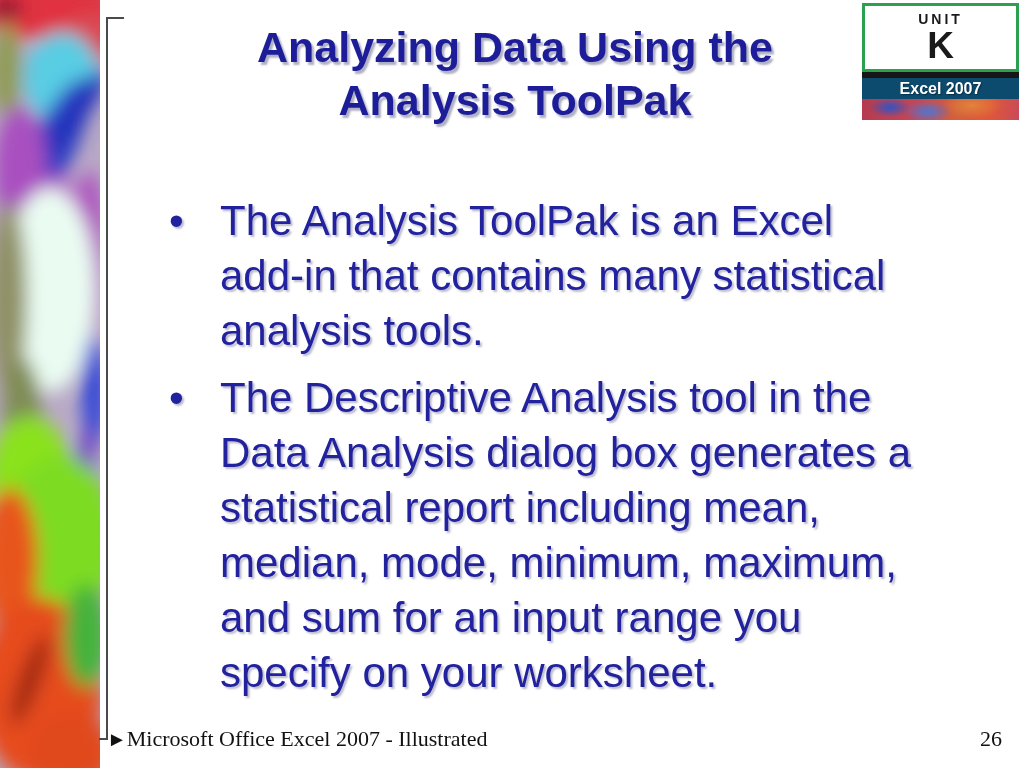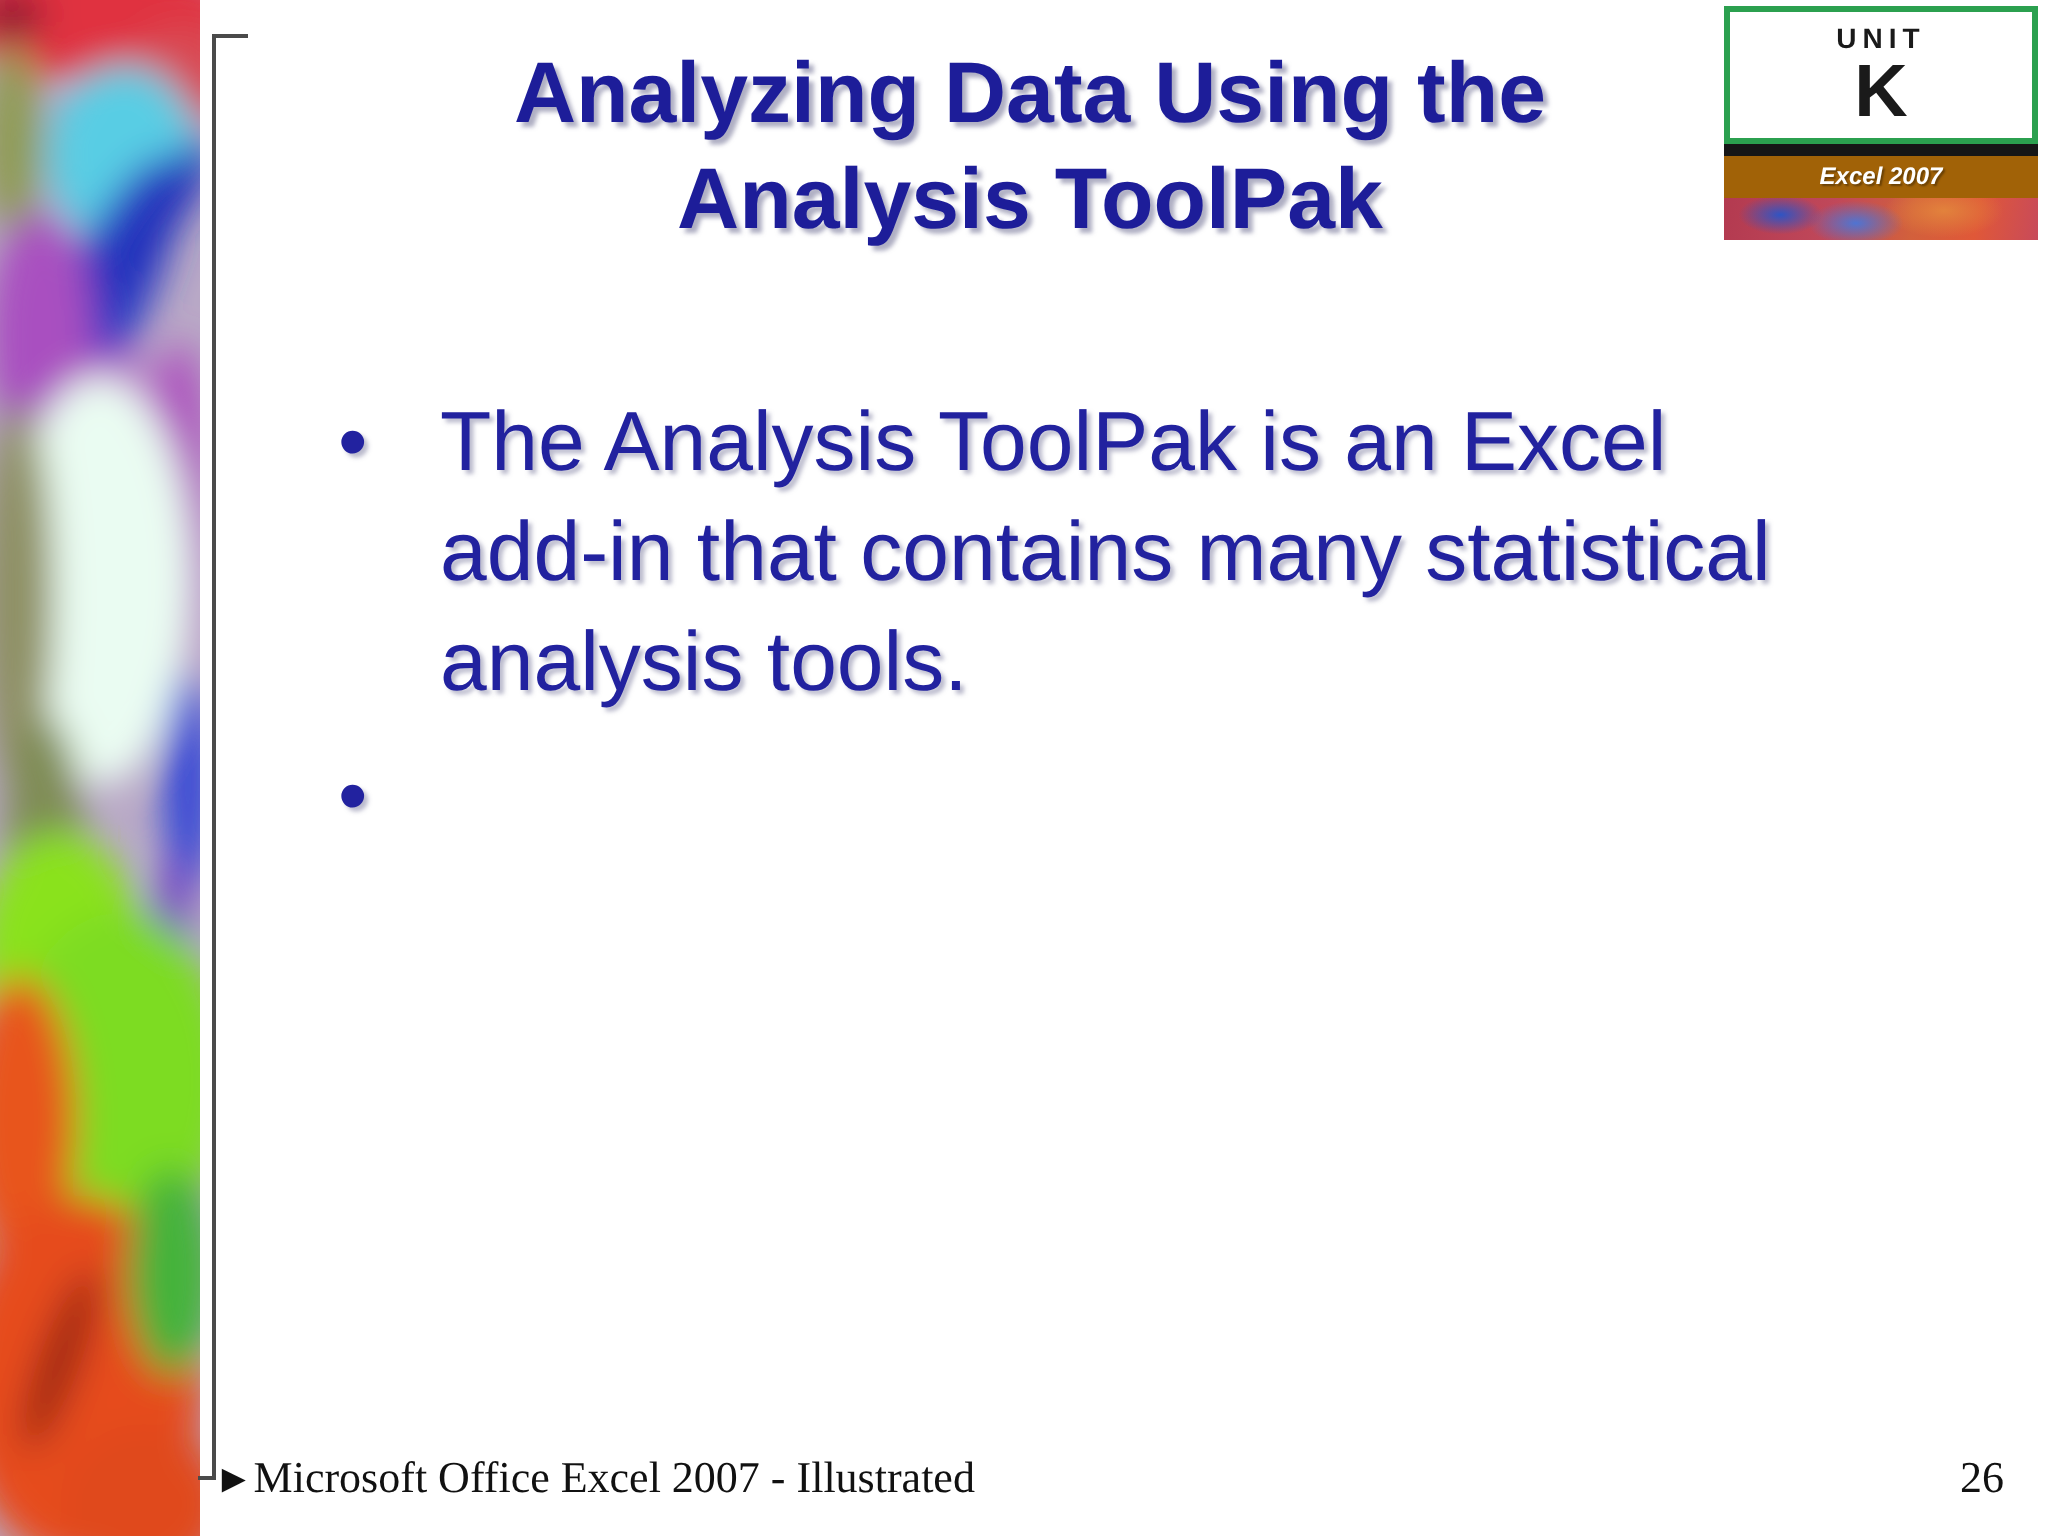--- a/index.html
+++ b/index.html
@@ -106,28 +106,27 @@
   }
   .unit-letter {
     font-size: 37px;
     font-weight: bold;
     line-height: 38px;
     color: #1a1a1a;
   }
   .unit-black-bar { height: 6px; background: #161616; }
   .unit-green-bar {
     height: 21px;
-    background: #a16207;
+    background: #0c4a6e;
     color: #ffffff;
-    font-size: 12px;
+    font-size: 16px;
     font-weight: bold;
     text-align: center;
     line-height: 21px;
     text-shadow: 1px 1px 1px rgba(0,0,0,0.35);
-    font-style: italic;
   }
   .unit-art {
     height: 21px;
     background:
       radial-gradient(ellipse 30px 14px at 18% 40%, #2f54c4 0%, rgba(47,84,196,0) 70%),
       radial-gradient(ellipse 34px 16px at 42% 60%, #4f74d2 0%, rgba(79,116,210,0) 70%),
       radial-gradient(ellipse 40px 18px at 70% 30%, #e2823c 0%, rgba(226,130,60,0) 75%),
       linear-gradient(100deg, #b33a50 0%, #c0485a 35%, #d2603c 60%, #e05838 80%, #c84a5a 100%);
   }
 
@@ -201,20 +200,26 @@
 
   <div class="bullets">
     <div class="bullet-item">
       <span class="bullet-dot">•</span>
       <span class="bullet-text">The Analysis ToolPak is an Excel
 add-in that contains many statistical
 analysis tools.</span>
     </div>
     <div class="bullet-item">
       <span class="bullet-dot">•</span>
+      <span class="bullet-text">The Descriptive Analysis tool in the
+Data Analysis dialog box generates a
+statistical report including mean,
+median, mode, minimum, maximum,
+and sum for an input range you
+specify on your worksheet.</span>
     </div>
   </div>
 
   <div class="unit-badge">
     <div class="unit-box">
       <div class="unit-word">UNIT</div>
       <div class="unit-letter">K</div>
     </div>
     <div class="unit-black-bar"></div>
     <div class="unit-green-bar">Excel 2007</div>

